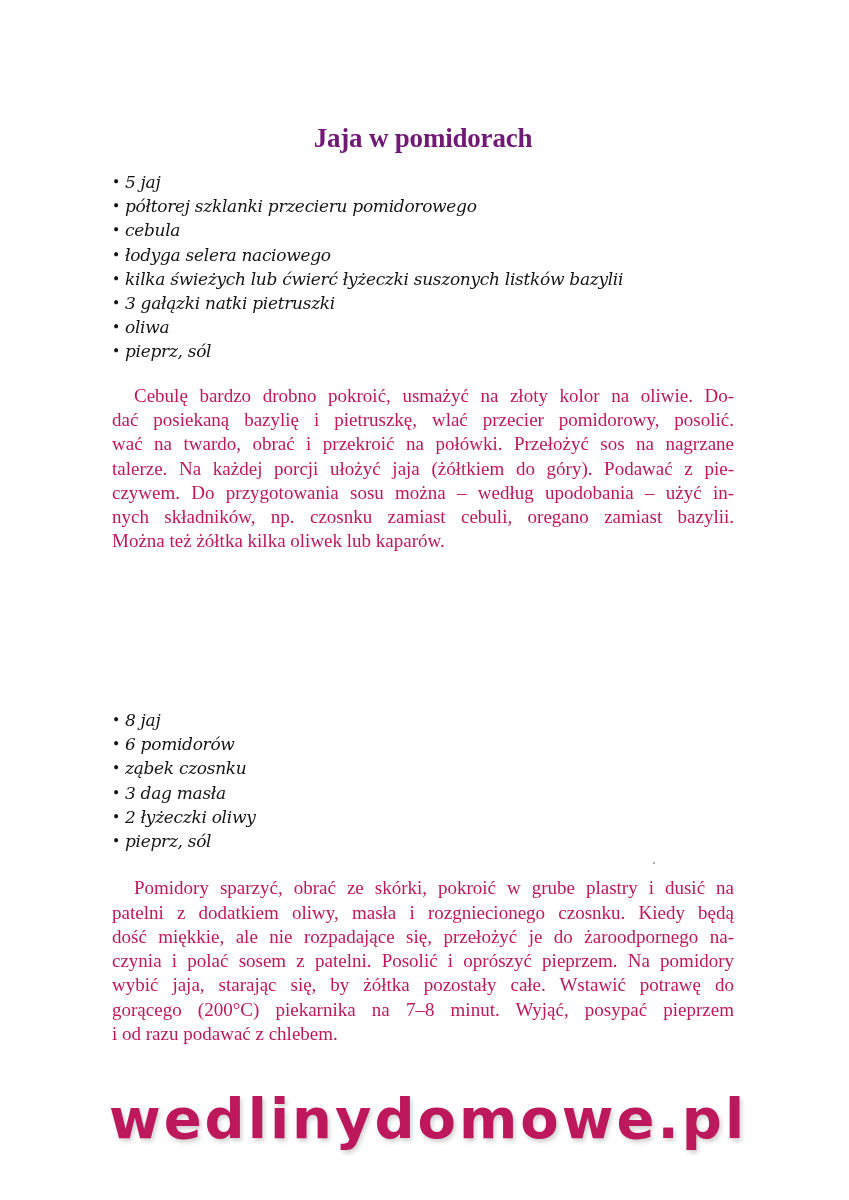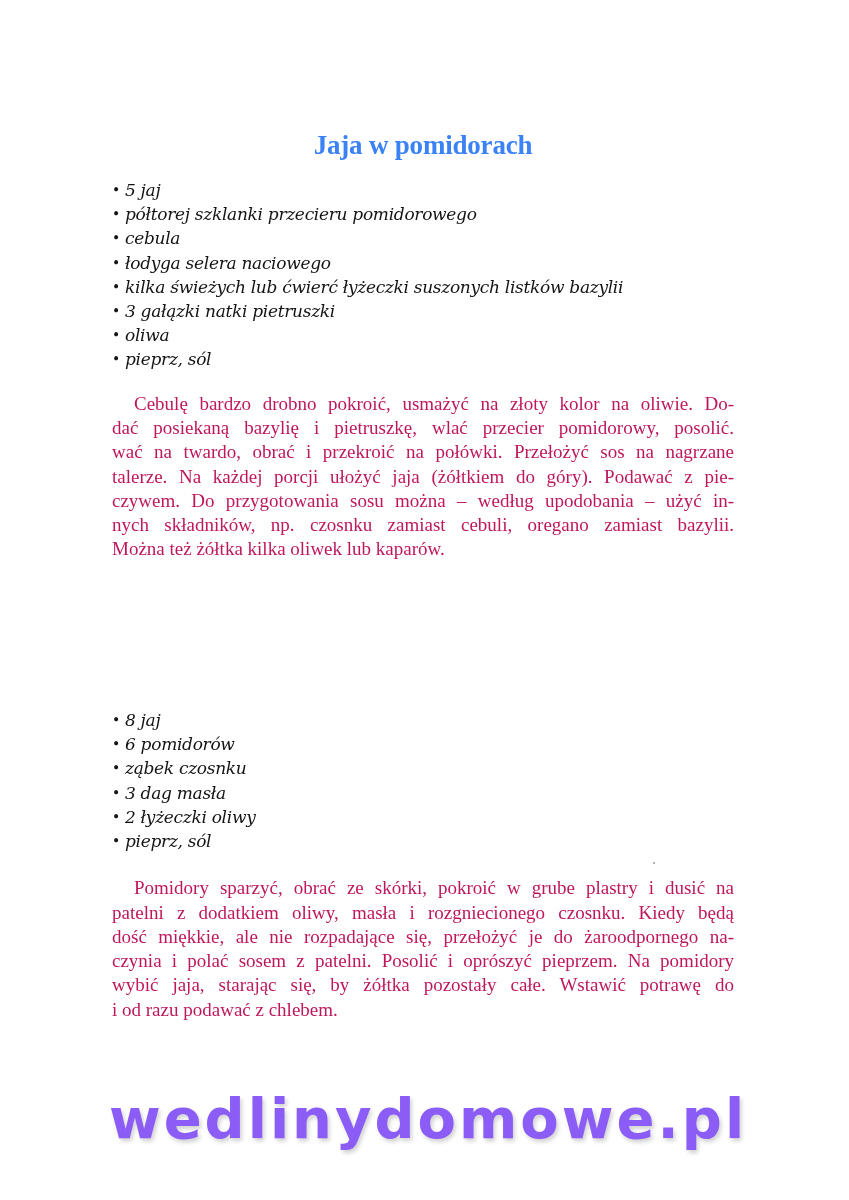--- a/index.html
+++ b/index.html
@@ -23,28 +23,28 @@
     }
     .recipe {
       position: absolute;
       left: 0;
       width: 622px;
     }
     #recipe-1 { top: 112px; }
     #recipe-2 { top: 694px; }
 
     .recipe-title {
-      margin: 15px;
+      margin: 8px;
       text-align: center;
       font-family: "Liberation Serif", "DejaVu Serif", serif;
       font-weight: bold;
       font-size: 27px;
       line-height: 36px;
       letter-spacing: -0.2px;
-      color: #3b82f6;
+      color: #701a75;
     }
     .ingredients {
       list-style: none;
       margin: 0;
       padding: 0;
       font-family: "DejaVu Serif", "Liberation Serif", serif;
       font-style: italic;
       font-size: 17px;
       line-height: 24.2px;
       color: #141414;
@@ -89,21 +89,21 @@
     .watermark {
       position: absolute;
       left: 108px;
       top: 1086px;
       width: 640px;
       text-align: center;
       font-family: "DejaVu Sans", "Liberation Sans", sans-serif;
       font-weight: bold;
       font-size: 56px;
       letter-spacing: 3px;
-      color: #8b5cf6;
+      color: #be185d;
       text-shadow: 2px 3px 4px rgba(0,0,0,0.18);
     }
     .speck {
       position: absolute;
       left: 653px;
       top: 862px;
       width: 2px;
       height: 2px;
       background: #999;
       border-radius: 50%;
@@ -145,20 +145,21 @@
       <li><span class="bullet">•</span><span>3 dag masła</span></li>
       <li><span class="bullet">•</span><span>2 łyżeczki oliwy</span></li>
       <li><span class="bullet">•</span><span>pieprz, sól</span></li>
     </ul>
     <p class="instructions">
       <span class="line first">Pomidory sparzyć, obrać ze skórki, pokroić w grube plastry i dusić na</span>
       <span class="line">patelni z dodatkiem oliwy, masła i rozgniecionego czosnku. Kiedy będą</span>
       <span class="line">dość miękkie, ale nie rozpadające się, przełożyć je do żaroodpornego na-</span>
       <span class="line">czynia i polać sosem z patelni. Posolić i oprószyć pieprzem. Na pomidory</span>
       <span class="line">wybić jaja, starając się, by żółtka pozostały całe. Wstawić potrawę do</span>
+      <span class="line">gorącego (200°C) piekarnika na 7–8 minut. Wyjąć, posypać pieprzem</span>
       <span class="line last">i od razu podawać z chlebem.</span>
     </p>
   </section>
 </div>
 
 <div class="speck"></div>
 
 <div class="watermark">wedlinydomowe.pl</div>
 
 </body></html>

